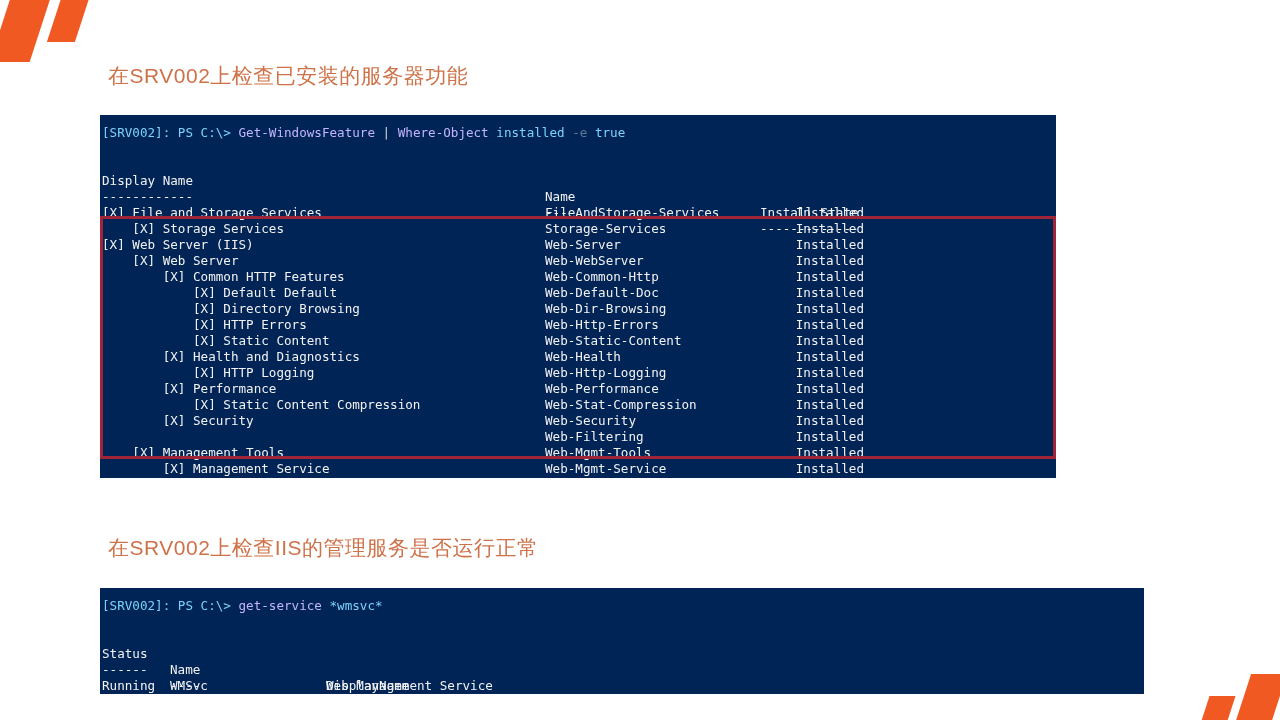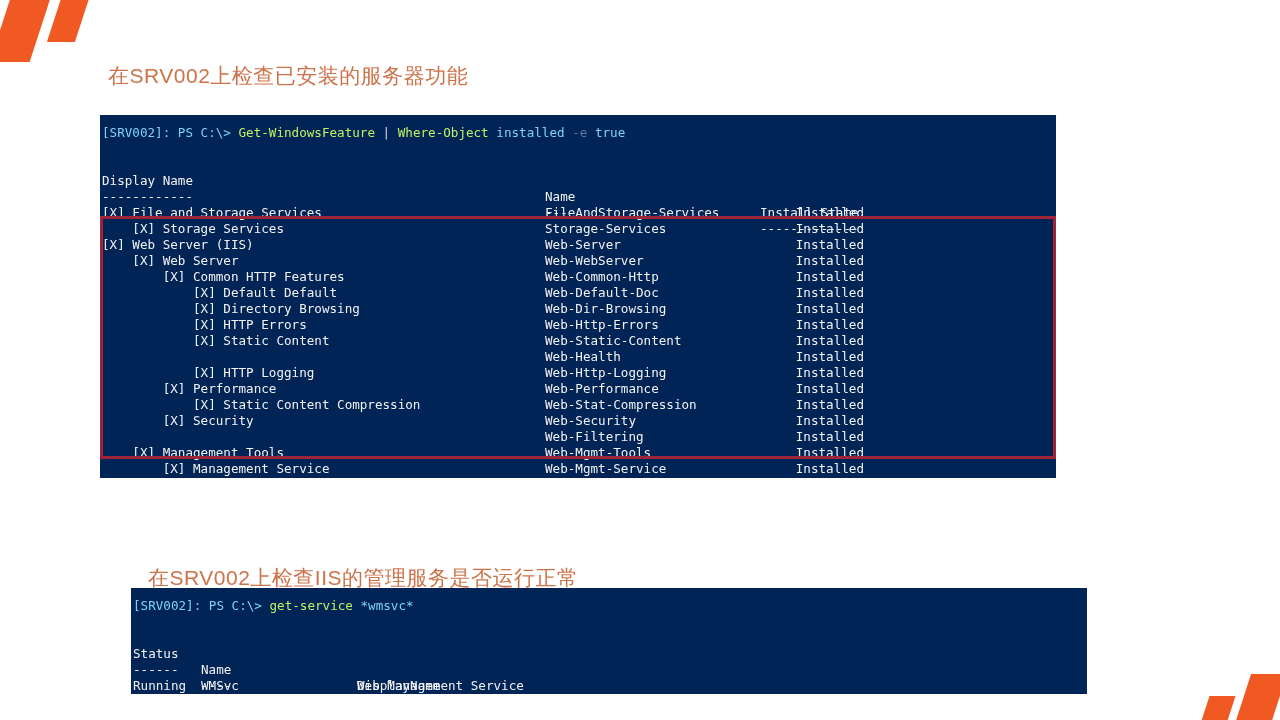--- a/index.html
+++ b/index.html
@@ -53,21 +53,21 @@
   .heading {
     position: absolute;
     left: 108px;
     color: #CE7249;
     font-size: 21px;
     font-weight: 400;
     letter-spacing: 0.5px;
     white-space: nowrap;
   }
   #heading-1 { top: 62px; }
-  #heading-2 { top: 564px; margin-left: 40px; }
+  #heading-2 { top: 534px; }
 
   
   .terminal {
     position: absolute;
     background: #012456;
     color: #F2F2F2;
     font-family: "DejaVu Sans Mono", "Liberation Mono", monospace;
     font-size: 12.6px;
     line-height: 16px;
     overflow: hidden;
@@ -76,34 +76,33 @@
   }
   #terminal-features {
     left: 100px;
     top: 115px;
     width: 956px;
     height: 363px;
   }
   #terminal-service {
     left: 100px;
     top: 588px;
-    width: 956px;
+    width: 1044px;
     height: 106px;
-    margin-left: 31px;
   }
 
   .line {
     white-space: pre;
     padding-left: 2px;
     height: 16px;
   }
   .blank { height: 16px; }
 
   
-  .cmdlet { color: #bef264; }
+  .cmdlet { color: #c4b5fd; }
   .pipe   { color: #D8D8D8; }
   .param  { color: #5C7A99; }
   .plain  { color: #7dd3fc; }
 
   
   .row {
     position: relative;
     height: 16px;
     white-space: pre;
   }
@@ -182,21 +181,21 @@
   <div id="features-rows">
       <div class="row"><span class="col-display">[X] File and Storage Services</span><span class="col-name">FileAndStorage-Services</span><span class="col-state">Installed</span></div>
       <div class="row"><span class="col-display">    [X] Storage Services</span><span class="col-name">Storage-Services</span><span class="col-state">Installed</span></div>
       <div class="row"><span class="col-display">[X] Web Server (IIS)</span><span class="col-name">Web-Server</span><span class="col-state">Installed</span></div>
       <div class="row"><span class="col-display">    [X] Web Server</span><span class="col-name">Web-WebServer</span><span class="col-state">Installed</span></div>
       <div class="row"><span class="col-display">        [X] Common HTTP Features</span><span class="col-name">Web-Common-Http</span><span class="col-state">Installed</span></div>
       <div class="row"><span class="col-display">            [X] Default Default</span><span class="col-name">Web-Default-Doc</span><span class="col-state">Installed</span></div>
       <div class="row"><span class="col-display">            [X] Directory Browsing</span><span class="col-name">Web-Dir-Browsing</span><span class="col-state">Installed</span></div>
       <div class="row"><span class="col-display">            [X] HTTP Errors</span><span class="col-name">Web-Http-Errors</span><span class="col-state">Installed</span></div>
       <div class="row"><span class="col-display">            [X] Static Content</span><span class="col-name">Web-Static-Content</span><span class="col-state">Installed</span></div>
-      <div class="row"><span class="col-name">Web-Health</span><span class="col-state">Installed</span></div>
+      <div class="row"><span class="col-display">        [X] Health and Diagnostics</span><span class="col-name">Web-Health</span><span class="col-state">Installed</span></div>
       <div class="row"><span class="col-display">            [X] HTTP Logging</span><span class="col-name">Web-Http-Logging</span><span class="col-state">Installed</span></div>
       <div class="row"><span class="col-display">        [X] Performance</span><span class="col-name">Web-Performance</span><span class="col-state">Installed</span></div>
       <div class="row"><span class="col-display">            [X] Static Content Compression</span><span class="col-name">Web-Stat-Compression</span><span class="col-state">Installed</span></div>
       <div class="row"><span class="col-display">        [X] Security</span><span class="col-name">Web-Security</span><span class="col-state">Installed</span></div>
       <div class="row"><span class="col-name">Web-Filtering</span><span class="col-state">Installed</span></div>
       <div class="row"><span class="col-display">    [X] Management Tools</span><span class="col-name">Web-Mgmt-Tools</span><span class="col-state">Installed</span></div>
       <div class="row"><span class="col-display">        [X] Management Service</span><span class="col-name">Web-Mgmt-Service</span><span class="col-state">Installed</span></div>
       <div class="row"><span class="col-display">[X] .NET Framework 4.6 Features</span><span class="col-name">NET-Framework-45-Fea...</span><span class="col-state">Installed</span></div>
     </div>
 </div>

